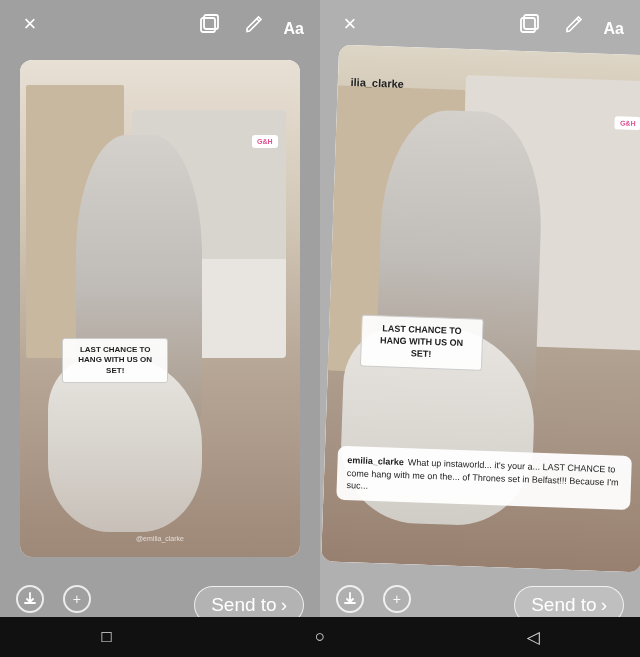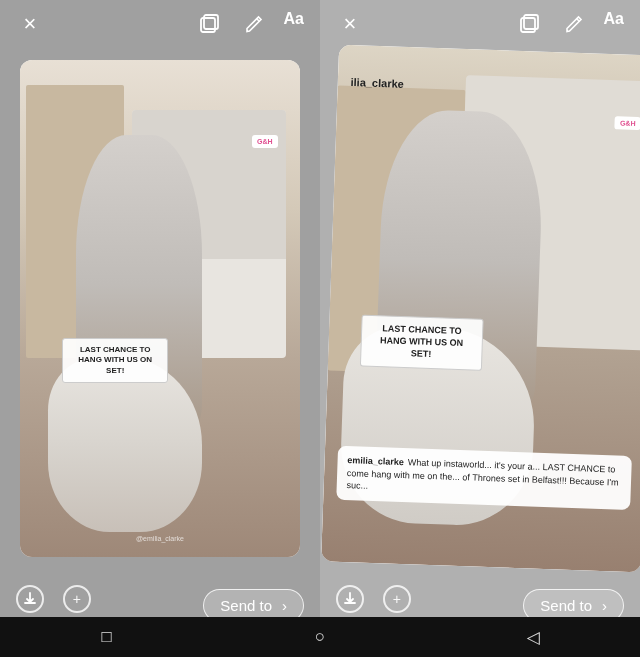--- a/index.html
+++ b/index.html
@@ -36,21 +36,21 @@
       display: flex;
       align-items: center;
       justify-content: space-between;
       padding: 0 16px;
       z-index: 10;
     }
 
     .top-bar-icons {
       display: flex;
       gap: 16px;
-      align-items: flex-start;
+      align-items: flex-end;
     }
 
     .icon-btn {
       width: 28px;
       height: 28px;
       display: flex;
       align-items: center;
       justify-content: center;
       color: white;
       font-size: 18px;
@@ -264,27 +264,27 @@
       font-size: 9px;
       font-weight: 500;
     }
 
     .send-btn {
       margin-left: auto;
       background: rgba(255,255,255,0.2);
       border: 1.5px solid rgba(255,255,255,0.8);
       border-radius: 20px;
       color: white;
-      font-size: 15px;
+      font-size: 19px;
       font-weight: 500;
       padding: 7px 16px;
       cursor: pointer;
       display: flex;
       align-items: center;
-      gap: 10px;
+      gap: 4px;
       white-space: nowrap;
     }
 
     
     .page-nav {
       position: absolute;
       bottom: 0;
       left: 0;
       right: 0;
       height: 40px;

